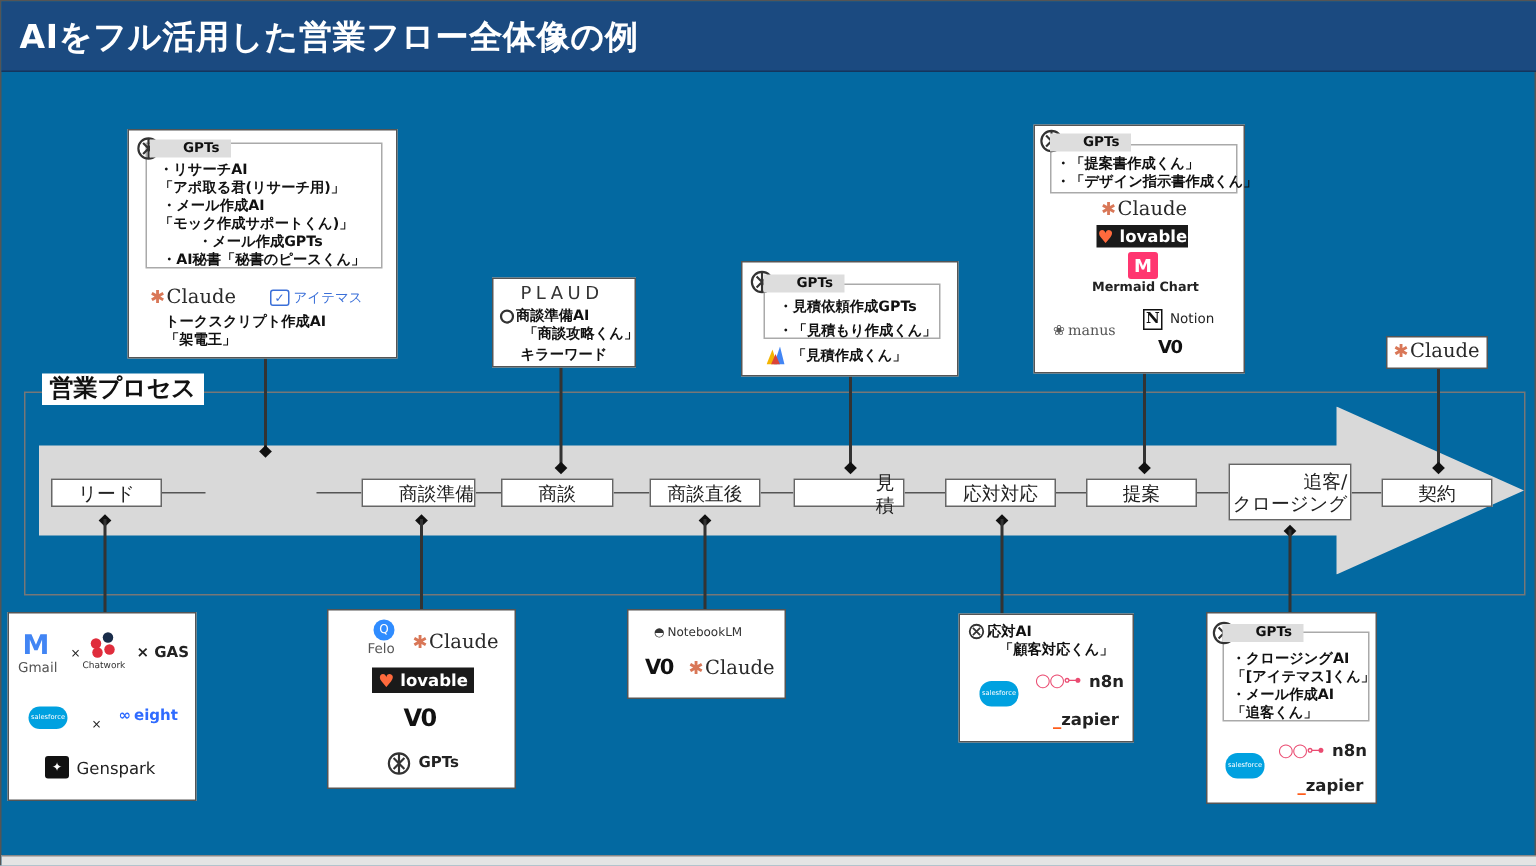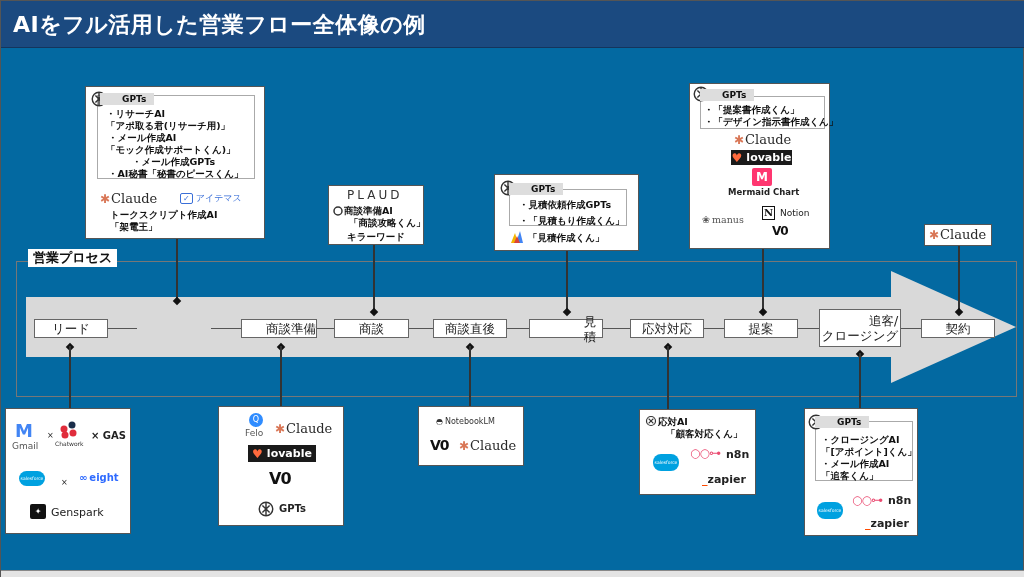--- a/index.html
+++ b/index.html
@@ -6,21 +6,21 @@
   html, body { width: 1024px; height: 577px; overflow: hidden; background: #ffffff; }
   body { font-family: "DejaVu Sans", "Liberation Sans", sans-serif; color: #111; position: relative; }
 
   #slide { position: absolute; left: 0; top: 0; width: 1024px; height: 577px; background: #0369a1; border: 1px solid #555; }
   #title-bar { position: absolute; left: 0; top: 0; width: 1024px; height: 47px; background: #1b4a80; border-bottom: 1px solid #14355d; }
   #title-text { position: absolute; left: 12px; top: 9px; color: #fff; font-weight: bold; font-size: 22px; letter-spacing: 0.5px; }
   #slide-bottom { position: absolute; left: 0; top: 569px; width: 1024px; height: 8px; background: #e4e4e4; border-top: 1px solid #888; }
 
   
   #process-frame { position: absolute; left: 15px; top: 260px; width: 1001px; height: 136px; border: 1.5px solid #777; }
-  #process-label { position: absolute; left: 27px; top: 248px; background: #fff; padding: 0 5px; font-size: 13px; font-weight: bold; }
+  #process-label { position: absolute; left: 27px; top: 248px; background: #fff; padding: 0 5px; font-size: 16px; font-weight: bold; }
 
   
   #flow-arrow { position: absolute; left: 25px; top: 270px; }
 
   .step { position: absolute; background: #fff; border: 1.3px solid #666; font-size: 12.5px; display: flex; align-items: center; justify-content: center; text-align: center; line-height: 1.2; color: #222; }
   .connector-h { position: absolute; height: 1px; background: #555; }
   .vline { position: absolute; width: 1.5px; background: #333; }
   .dot { position: absolute; width: 6px; height: 6px; background: #111; transform: rotate(45deg); }
 
   .tool-box { position: absolute; background: #fff; border: 1.5px solid #555; }
@@ -248,21 +248,21 @@
   <div class="tool-box" style="left:803px; top:407px; width:114px; height:128px;">
     <div class="gpt-inner" style="left:10px; top:12px; width:98px; height:60px;"></div>
     <svg class="gpt-icon" style="left:2px; top:4px;" viewBox="0 0 20 20">
         <g fill="none" stroke="#333" stroke-width="1.6">
           <circle cx="10" cy="10" r="7.5"></circle>
           <path d="M6 6 L14 14 M14 6 L6 14 M10 3 L10 17"></path>
         </g>
       </svg>
     <div class="gpt-tag" style="left:10px; top:7px;">GPTs</div>
     <div class="txt" style="left:16px; top:25px;">・クロージングAI</div>
-    <div class="txt" style="left:16px; top:37px;">「[アポイント]くん」</div>
+    <div class="txt" style="left:16px; top:37px;">「[アイテマス]くん」</div>
     <div class="txt" style="left:16px; top:49px;">・メール作成AI</div>
     <div class="txt" style="left:16px; top:61px;">「追客くん」</div>
     <div style="position:absolute; left:12px; top:93px; width:26px; height:17px; background:#00a1e0; border-radius:8px; color:#fff; font-size:4.5px; text-align:center; line-height:17px;">salesforce</div>
     <div class="logo-txt" style="left:47px; top:84px; font-size:12px; color:#ea4b71; letter-spacing:-1px;">○○⊶</div>
     <div class="logo-txt" style="left:83px; top:85px; font-size:11px; font-weight:bold;">n8n</div>
     <div class="logo-txt" style="left:60px; top:108px; font-size:11px; font-weight:900; color:#222;"><span><span style="color:#ff4a00">_</span>zapier</span></div>
   </div>
 
   <div id="slide-bottom"></div>
 </div>

